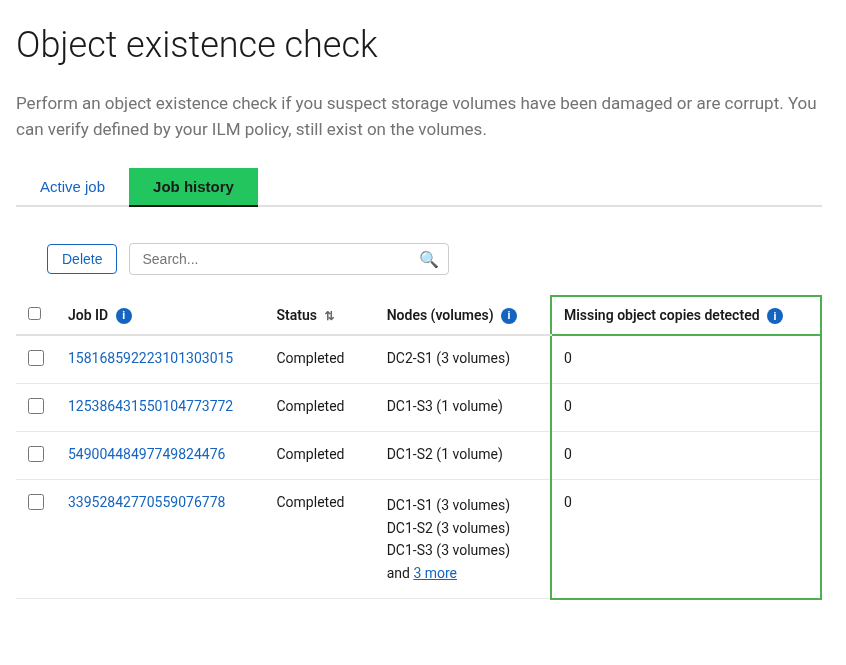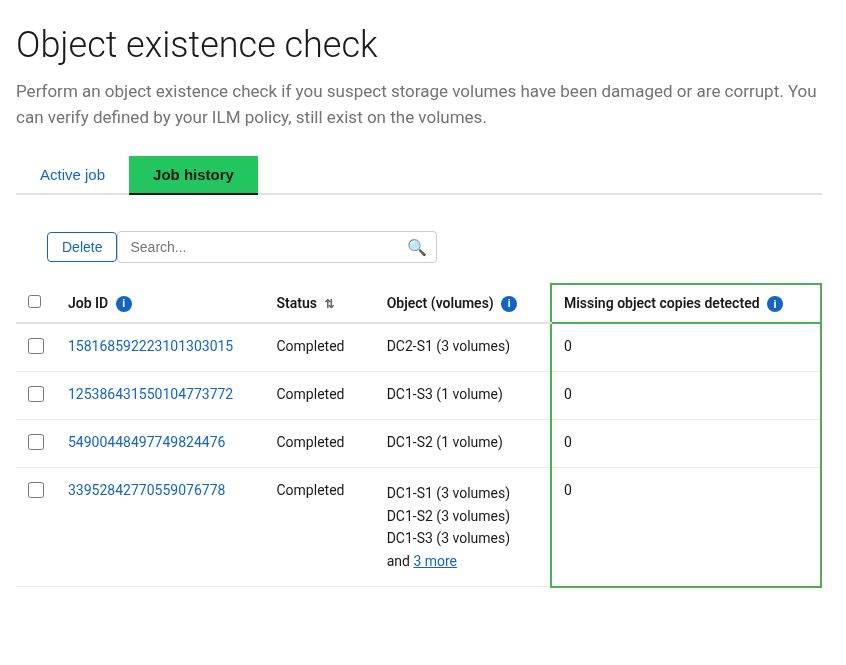--- a/index.html
+++ b/index.html
@@ -13,21 +13,21 @@
       overflow-x: hidden;
     }
     .page-container {
       padding: 24px 24px 24px 16px;
       position: relative;
     }
     .page-title {
       font-size: 36px;
       font-weight: 300;
       color: #1a1a1a;
-      margin-bottom: 12px;
+      margin-bottom: 24px;
       line-height: 1.2;
     }
     .page-description {
       font-size: 17px;
       color: #737373;
       margin-bottom: 24px;
       max-width: 820px;
       line-height: 1.5;
     }
     .tabs-container {
@@ -48,20 +48,21 @@
     }
     .tab.active {
       color: #1a1a1a;
       font-weight: 600;
       border-bottom: 2px solid #1a1a1a;
       background: #22c55e;
     }
     .toolbar {
       display: flex;
       align-items: center;
+      gap: 12px;
       margin-bottom: 20px;
       padding-left: 31px;
     }
     .delete-btn {
       padding: 6px 14px;
       border: 1px solid #1565c0;
       color: #1565c0;
       background: #fff;
       border-radius: 4px;
       cursor: pointer;
@@ -203,21 +204,21 @@
         </th>
         <th class="col-jobid">
           <span>Job ID</span>
           <span class="info-icon">i</span>
         </th>
         <th class="col-status">
           <span>Status</span>
           <span class="sort-icon">⇅</span>
         </th>
         <th class="col-nodes">
-          <span>Object (volumes)</span>
+          <span>Nodes (volumes)</span>
           <span class="info-icon">i</span>
         </th>
         <th class="col-missing col-missing-header">
           <span>Missing object copies detected</span>
           <span class="info-icon">i</span>
         </th>
       </tr>
     </thead>
     <tbody>
       <tr>

